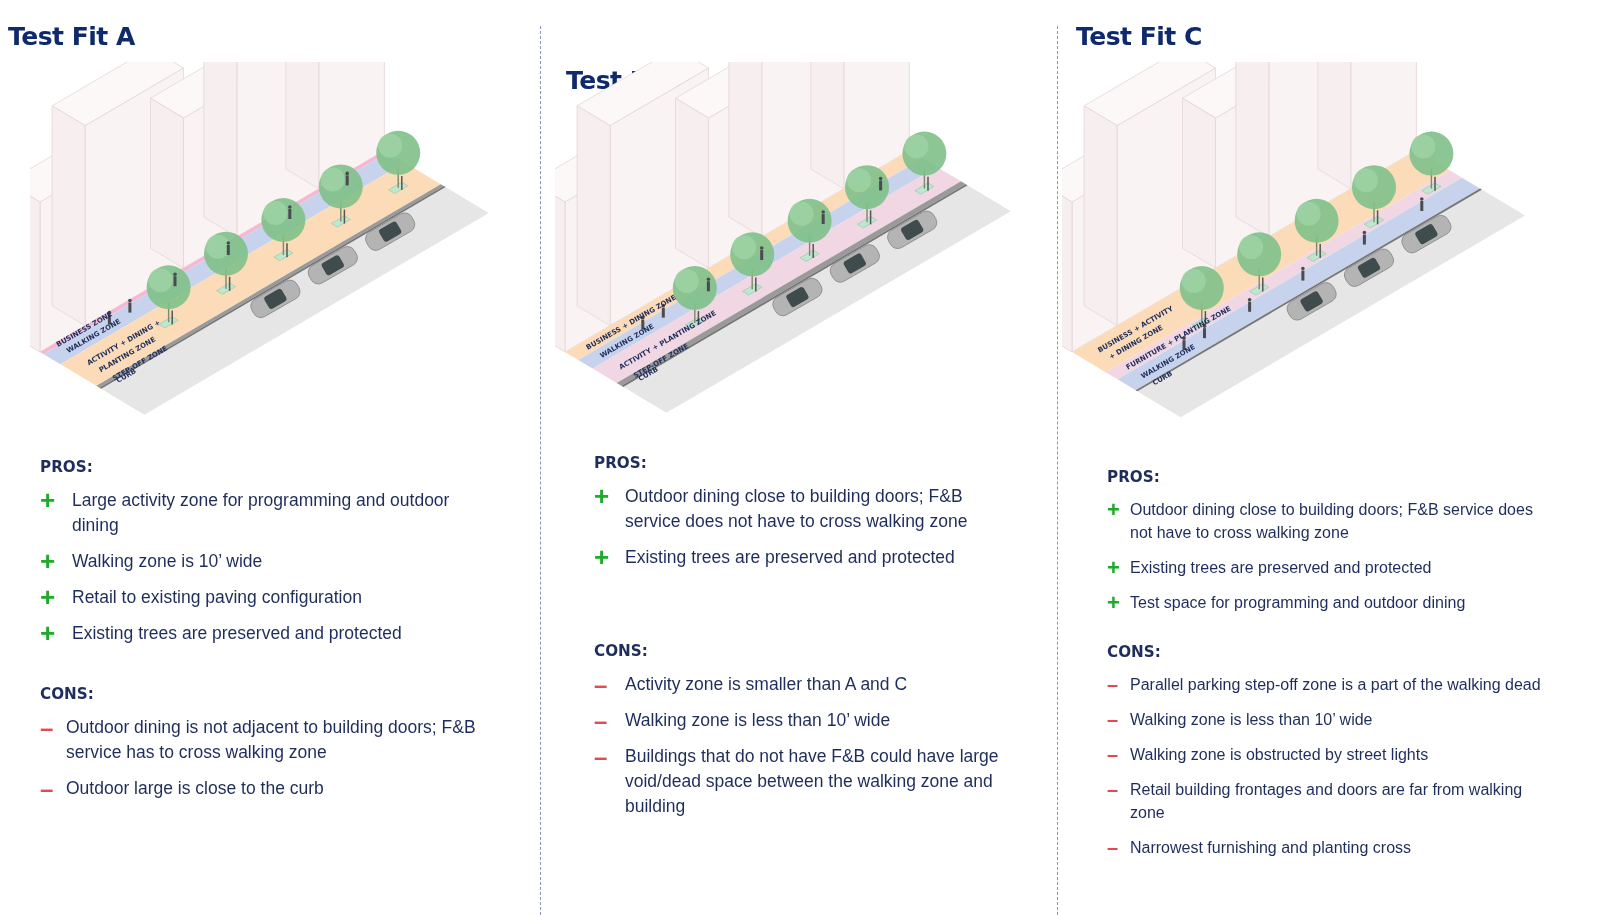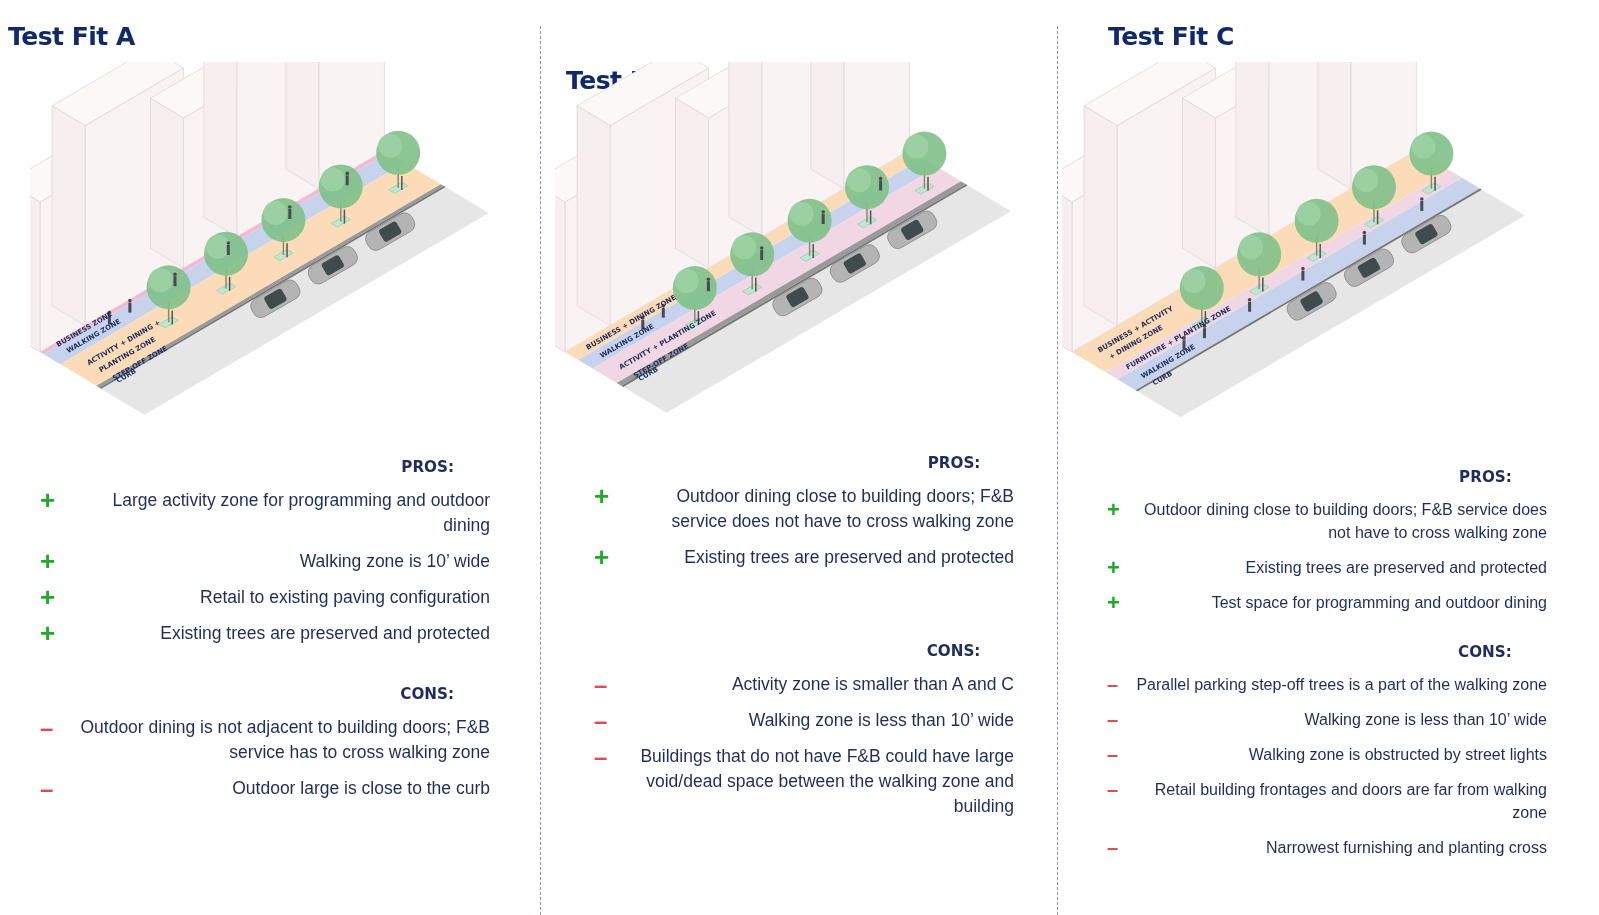--- a/index.html
+++ b/index.html
@@ -1,31 +1,31 @@
 <!DOCTYPE html>
 <html><head>
 <meta charset="utf-8">
 <style>
   * { box-sizing: border-box; margin: 0; padding: 0; }
   html, body { width: 1599px; height: 915px; background: #ffffff; overflow: hidden; }
   body { font-family: "Liberation Sans", sans-serif; color: #1f2d5c; position: relative; }
 
-  .col { position: absolute; top: 0; height: 915px; text-align: right; }
+  .col { position: absolute; top: 0; height: 915px; }
   .col-a { left: 0; width: 540px; }
   .col-b { left: 540px; width: 512px; }
   .col-c { left: 1052px; width: 547px; }
 
   .divider { position: absolute; top: 26px; height: 889px; width: 0; border-left: 1.5px dashed #8c93b8; }
   .divider-1 { left: 540px; }
   .divider-2 { left: 1057px; }
 
   .title { position: absolute; top: 22px; font-family: "DejaVu Sans", sans-serif; font-weight: bold; font-size: 25px; color: #0f2a6b; letter-spacing: -0.5px; }
   .col-a .title { left: 8px; }
   .col-b .title { left: 26px; margin-top: 44px; }
-  .col-c .title { left: 24px; margin-left: 32px; }
+  .col-c .title { left: 24px; }
 
   .illus { position: absolute; top: 62px; }
   .col-a .illus { left: 30px; }
   .col-b .illus { left: 15px; }
   .col-c .illus { left: 10px; }
 
   .section { position: absolute; }
   .sec-head { font-family: "DejaVu Sans", sans-serif; font-weight: bold; font-size: 16.5px; color: #1f2d5c; margin-bottom: 12px; transform: scaleX(0.92); transform-origin: left; }
   .item { position: relative; padding-left: 32px; font-size: 17.5px; line-height: 25px; color: #1f2d5c; margin-bottom: 11px; }
   .item .mark { position: absolute; left: 0; top: 0; font-weight: bold; font-size: 26px; line-height: 25px; }
@@ -330,20 +330,20 @@
     <div class="sec-head">PROS:</div>
     <div class="list">
         <div class="item"><span class="mark plus">+</span><span>Outdoor dining close to building doors; F&amp;B service does not have to cross walking zone</span></div>
         <div class="item"><span class="mark plus">+</span><span>Existing trees are preserved and protected</span></div>
         <div class="item"><span class="mark plus">+</span><span>Test space for programming and outdoor dining</span></div>
       </div>
   </div>
   <div class="section cons">
     <div class="sec-head">CONS:</div>
     <div class="list">
-        <div class="item"><span class="mark minus">–</span><span>Parallel parking step-off trees is a part of the walking zone</span></div>
+        <div class="item"><span class="mark minus">–</span><span>Parallel parking step-off zone is a part of the walking dead</span></div>
         <div class="item"><span class="mark minus">–</span><span>Walking zone is less than 10’ wide</span></div>
         <div class="item"><span class="mark minus">–</span><span>Walking zone is obstructed by street lights</span></div>
         <div class="item"><span class="mark minus">–</span><span>Retail building frontages and doors are far from walking zone</span></div>
         <div class="item"><span class="mark minus">–</span><span>Narrowest furnishing and planting cross</span></div>
       </div>
   </div>
 </div>
 
 </body></html>

